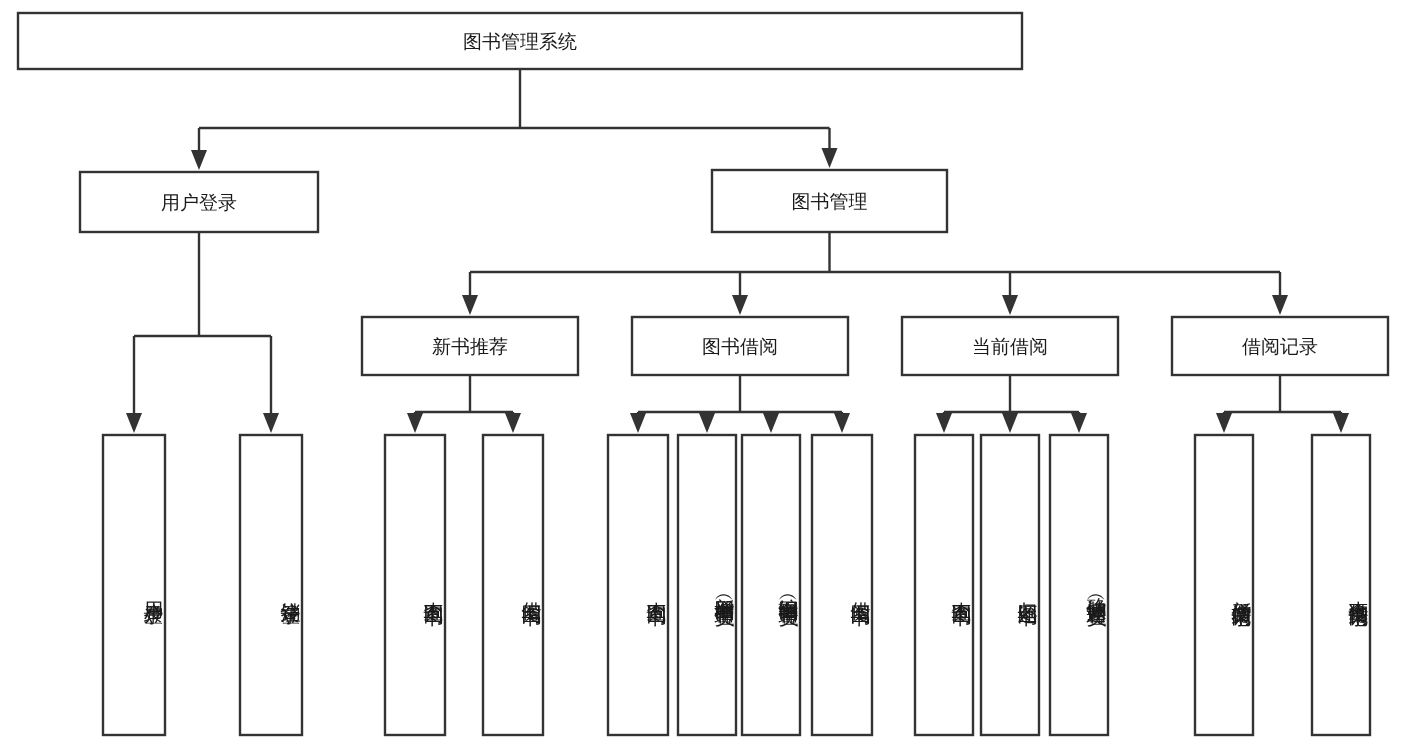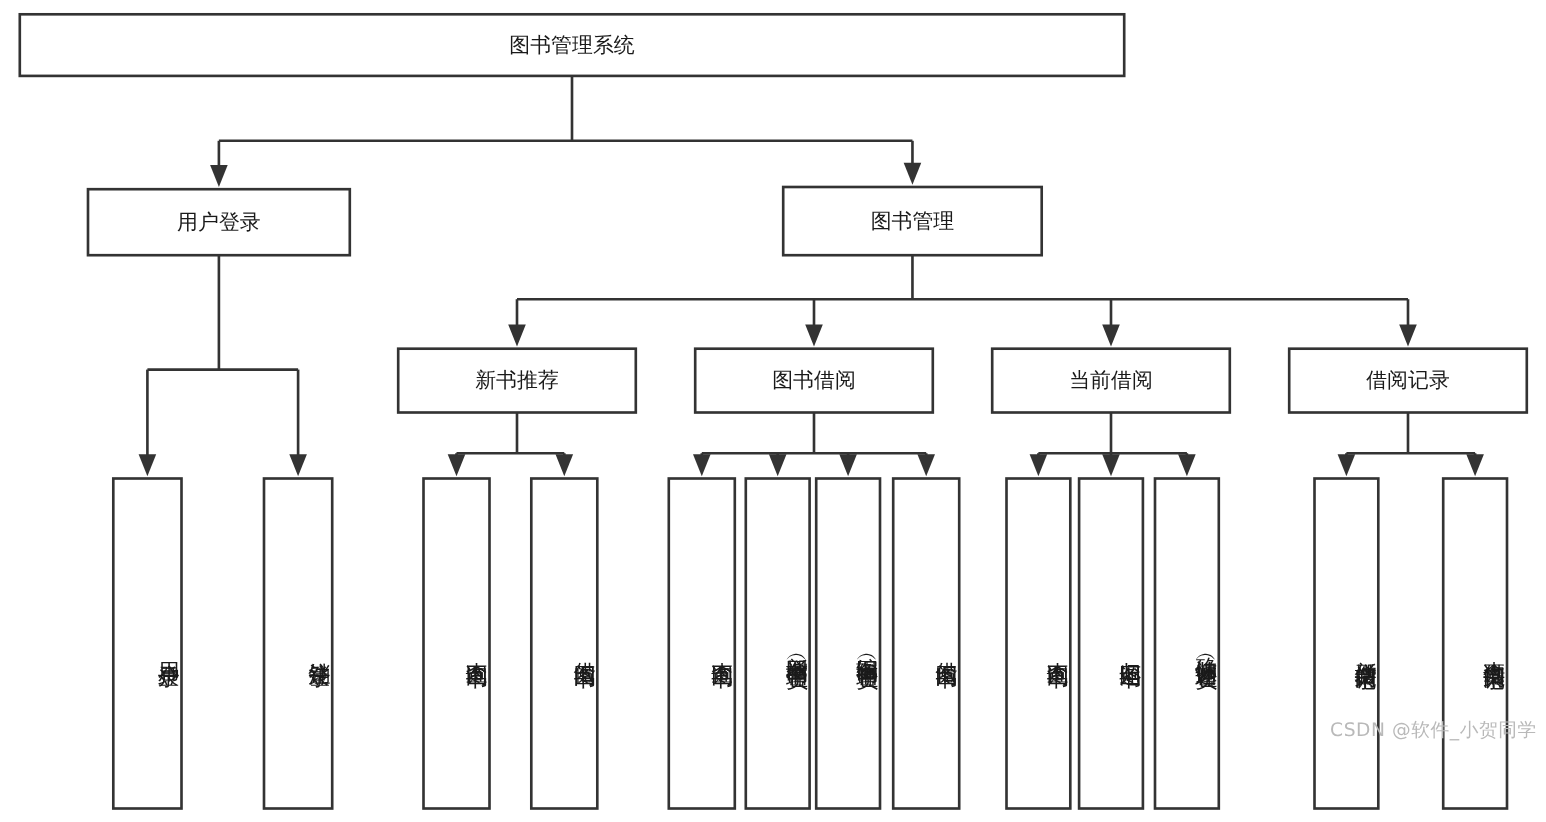--- a/index.html
+++ b/index.html
@@ -177,14 +177,13 @@
       <div class="vlabel" style="left: 678px; top: 449px; width: 58px; height: 280px;">新增图书（管理员）</div>
       <div class="vlabel" style="left: 742px; top: 449px; width: 58px; height: 280px;">编辑图书（管理员）</div>
       <div class="vlabel" style="left: 812px; top: 449px; width: 60px; height: 280px;">借阅图书</div>
       <div class="vlabel" style="left: 915px; top: 449px; width: 58px; height: 280px;">查询图书</div>
       <div class="vlabel" style="left: 981px; top: 449px; width: 58px; height: 280px;">归还图书</div>
       <div class="vlabel" style="left: 1050px; top: 449px; width: 58px; height: 280px;">确认归还（管理员）</div>
       <div class="vlabel" style="left: 1195px; top: 449px; width: 58px; height: 280px;">新增借阅记录</div>
       <div class="vlabel" style="left: 1312px; top: 449px; width: 58px; height: 280px;">查询借阅记录</div>
     </div>
 
-  <div class="watermark">CSDN @软件_小贺同学</div>
 </div>
 
 </body></html>

